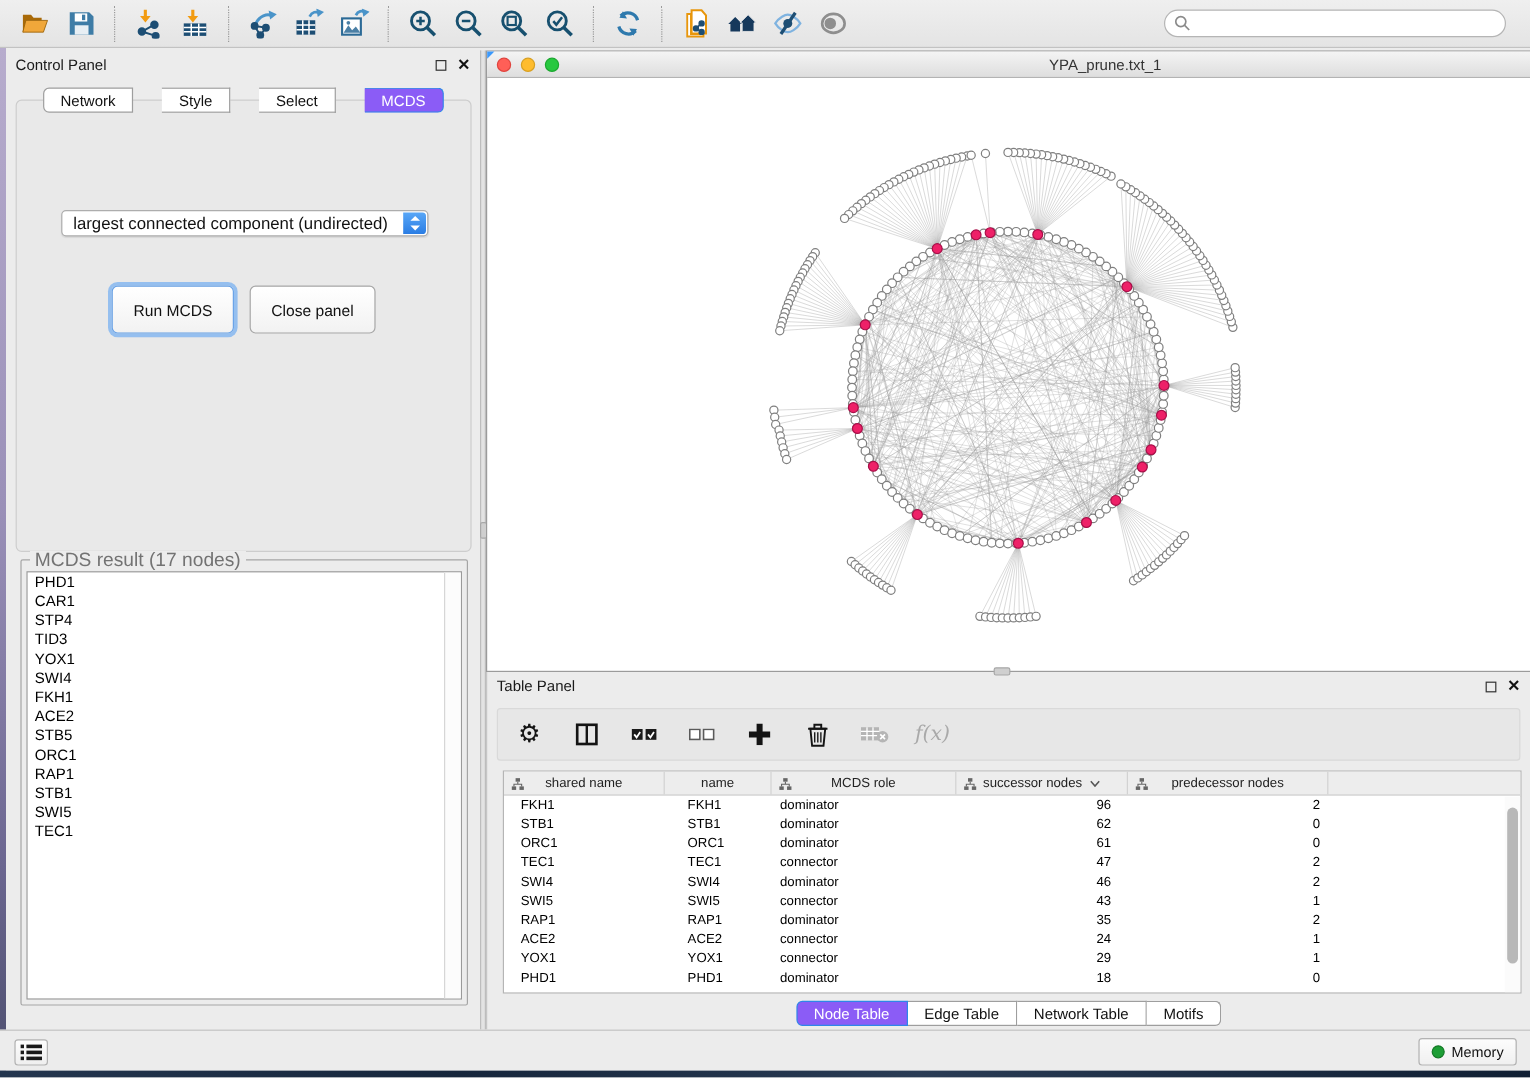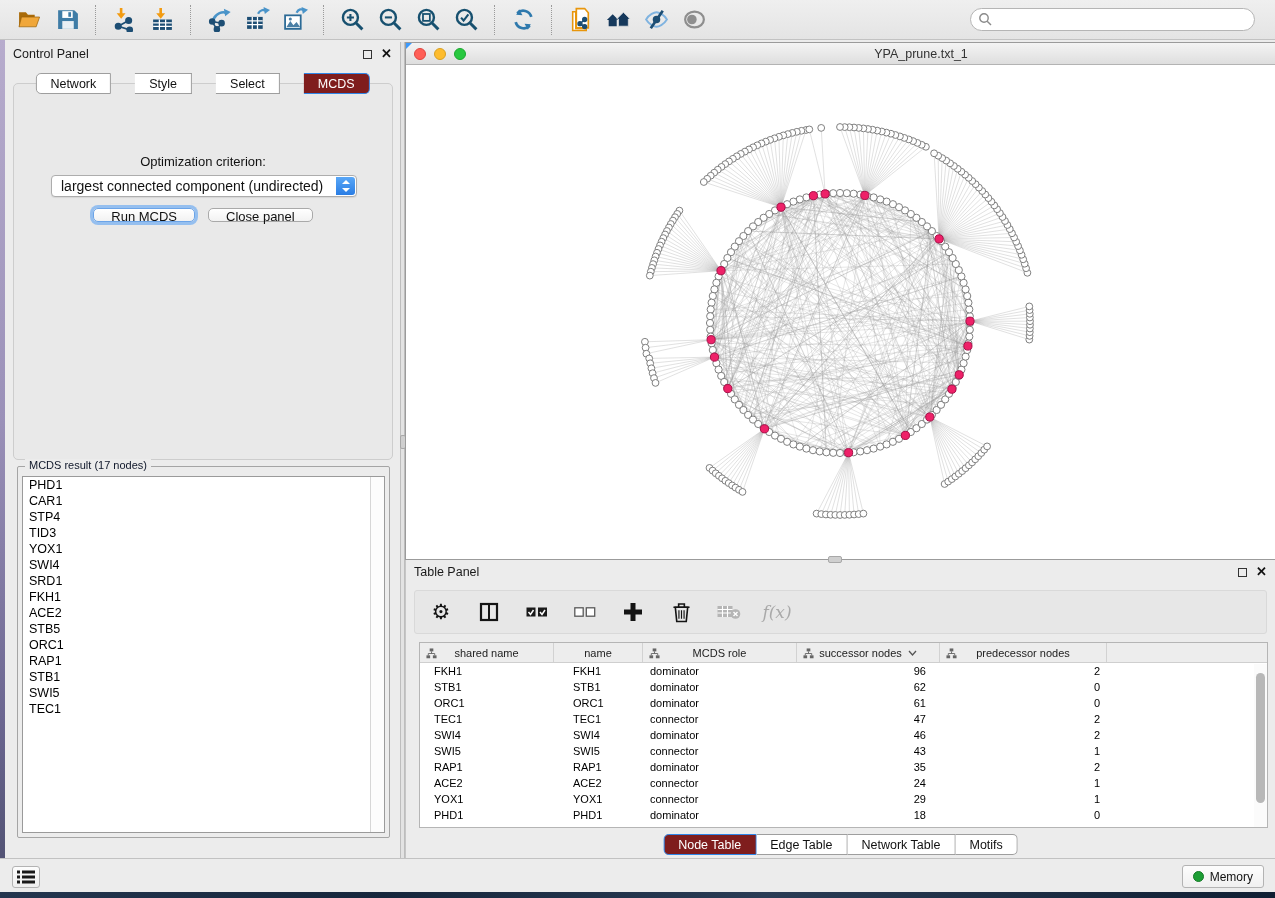--- a/index.html
+++ b/index.html
@@ -43,45 +43,45 @@
   .v-divider { left:400px; top:42px; width:5px; height:816px; background:#e3e3e3;
     border-left:1px solid #bdbdbd; border-right:1px solid #bdbdbd; }
   .v-divider .knob { position:absolute; top:393px; left:-1px; width:6px; height:14px;
     background:#cfcfcf; border:1px solid #a8a8a8; border-radius:2px; }
 
   .segmented { display:flex; }
   .segmented .tab { background:#fff; border:1px solid #9e9e9e; border-left:none;
     font-size:12.5px; color:#111; padding:0 14px; height:21px; line-height:20px; cursor:default; }
   .segmented .tab:first-child { border-left:1px solid #9e9e9e; border-radius:5px 0 0 5px; }
   .segmented .tab:last-child { border-radius:0 5px 5px 0; }
-  .segmented .tab.selected { background:#7f1d1d; border-color:#2f86e8; color:#fff; }
+  .segmented .tab.selected { background:#8b5cf6; border-color:#2f86e8; color:#fff; }
 
   .cp-tabs { position:absolute; left:50%; transform:translateX(-50%); top:31px; z-index:2;gap:24px; }
   .cp-card { position:absolute; left:8px; top:41px; width:380px; height:377px;
     background:#e9e9e9; border:1px solid #cdcdcd; border-radius:5px; }
   .cp-opt-label { position:absolute; top:70px; width:100%; text-align:center; font-size:13px; color:#111; }
   .cp-select { position:absolute; left:37px; top:91px; width:306px; height:22px; background:#fff;
     border:1px solid #adadad; border-radius:4px; font-size:14px; color:#111;
     display:flex; align-items:center; padding-left:9px;
     box-shadow:0 1px 1px rgba(0,0,0,0.08); }
   .cp-select .stepper { position:absolute; right:1px; top:1px; bottom:1px; width:19px;
     background:linear-gradient(#59a7f7,#2a7de4); border-radius:0 3px 3px 0; }
   .stepper .up, .stepper .dn { position:absolute; left:50%; transform:translateX(-50%);
     width:0; height:0; border-left:4px solid transparent; border-right:4px solid transparent; }
   .stepper .up { top:3px; border-bottom:4.5px solid #fff; }
   .stepper .dn { bottom:3px; border-top:4.5px solid #fff; }
   .cp-buttons { position:absolute; top:124px; width:100%; display:flex; justify-content:center; gap:13px; }
   .mac-btn { background:linear-gradient(#ffffff,#f2f2f2); border:1px solid #a9a9a9; border-radius:5px;
-    font-size:13px; color:#111; height:14px; padding:0 17px; font-family:"Liberation Sans",sans-serif; }
+    font-size:13px; color:#111; height:40px; padding:0 17px; font-family:"Liberation Sans",sans-serif;margin-top:30px; }
   .mac-btn.focused { box-shadow:0 0 0 3px rgba(104,169,243,0.65); border-color:#6ba4e8; }
 
   .mcds-fieldset { position:absolute; left:12px; top:424px; width:373px; height:372px;
     border:1px solid #a5a5a5; border-radius:2px; }
   .mcds-legend { position:absolute; top:-8px; left:7px; background:#ececec; padding:0 4px;
-    font-size:11px; color:#0f172a; }
+    font-size:16px; color:#737373; }
   .mcds-list { position:absolute; left:4px; right:4px; top:9px; bottom:4px; background:#fff;
     border:1px solid #9a9a9a; overflow:hidden; }
   .mcds-scrolltrack { position:absolute; top:0; bottom:0; right:0; width:14px;
     background:#fcfcfc; border-left:1px solid #d6d6d6; }
   .mcds-item { font-size:12.5px; line-height:16px; padding-left:6px; color:#000; }
 
   
   .net-window { left:405px; top:42px; width:1032px; height:518px; background:#fff;
     border:1px solid #9b9b9b; }
   .net-titlebar { height:22px; background:linear-gradient(#f4f4f4,#dedede);
@@ -292,21 +292,20 @@
       <span class="close-glyph">✕</span>
     </span>
   </div>
   <div class="segmented cp-tabs">
       <div class="tab">Network</div>
       <div class="tab">Style</div>
       <div class="tab">Select</div>
       <div class="tab selected">MCDS</div>
     </div>
   <div class="cp-card">
-    <div class="cp-opt-label">Optimization criterion:</div>
     <div class="cp-select">
       <span>largest connected component (undirected)</span>
       <span class="stepper">
           <span class="up"></span>
           <span class="dn"></span>
         </span>
     </div>
     <div class="cp-buttons">
       <button class="mac-btn focused">Run MCDS</button>
       <button class="mac-btn">Close panel</button>
@@ -315,21 +314,20 @@
   <div class="mcds-fieldset">
     <span class="mcds-legend">MCDS result (17 nodes)</span>
     <div class="mcds-list">
       <div>
           <div class="mcds-item">PHD1</div>
           <div class="mcds-item">CAR1</div>
           <div class="mcds-item">STP4</div>
           <div class="mcds-item">TID3</div>
           <div class="mcds-item">YOX1</div>
           <div class="mcds-item">SWI4</div>
-          <div class="mcds-item">SRD1</div>
           <div class="mcds-item">FKH1</div>
           <div class="mcds-item">ACE2</div>
           <div class="mcds-item">STB5</div>
           <div class="mcds-item">ORC1</div>
           <div class="mcds-item">RAP1</div>
           <div class="mcds-item">STB1</div>
           <div class="mcds-item">SWI5</div>
           <div class="mcds-item">TEC1</div>
         </div>
       <div class="mcds-scrolltrack"></div>

